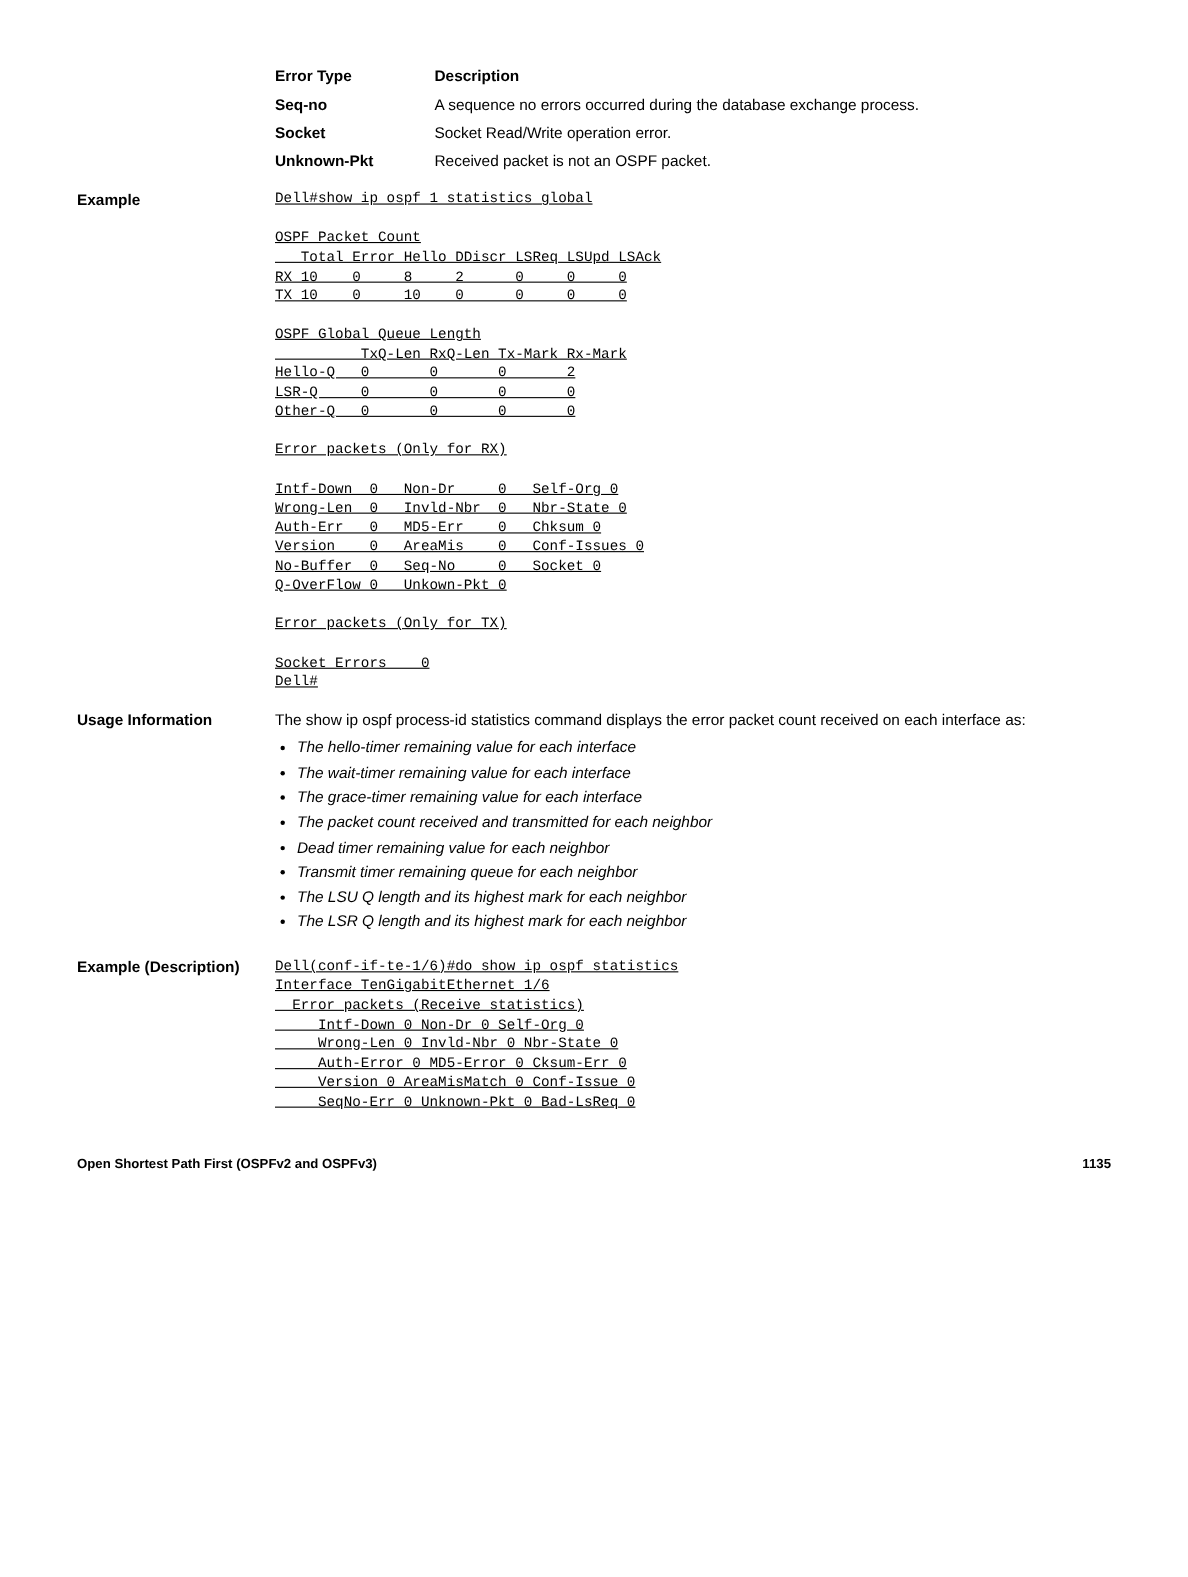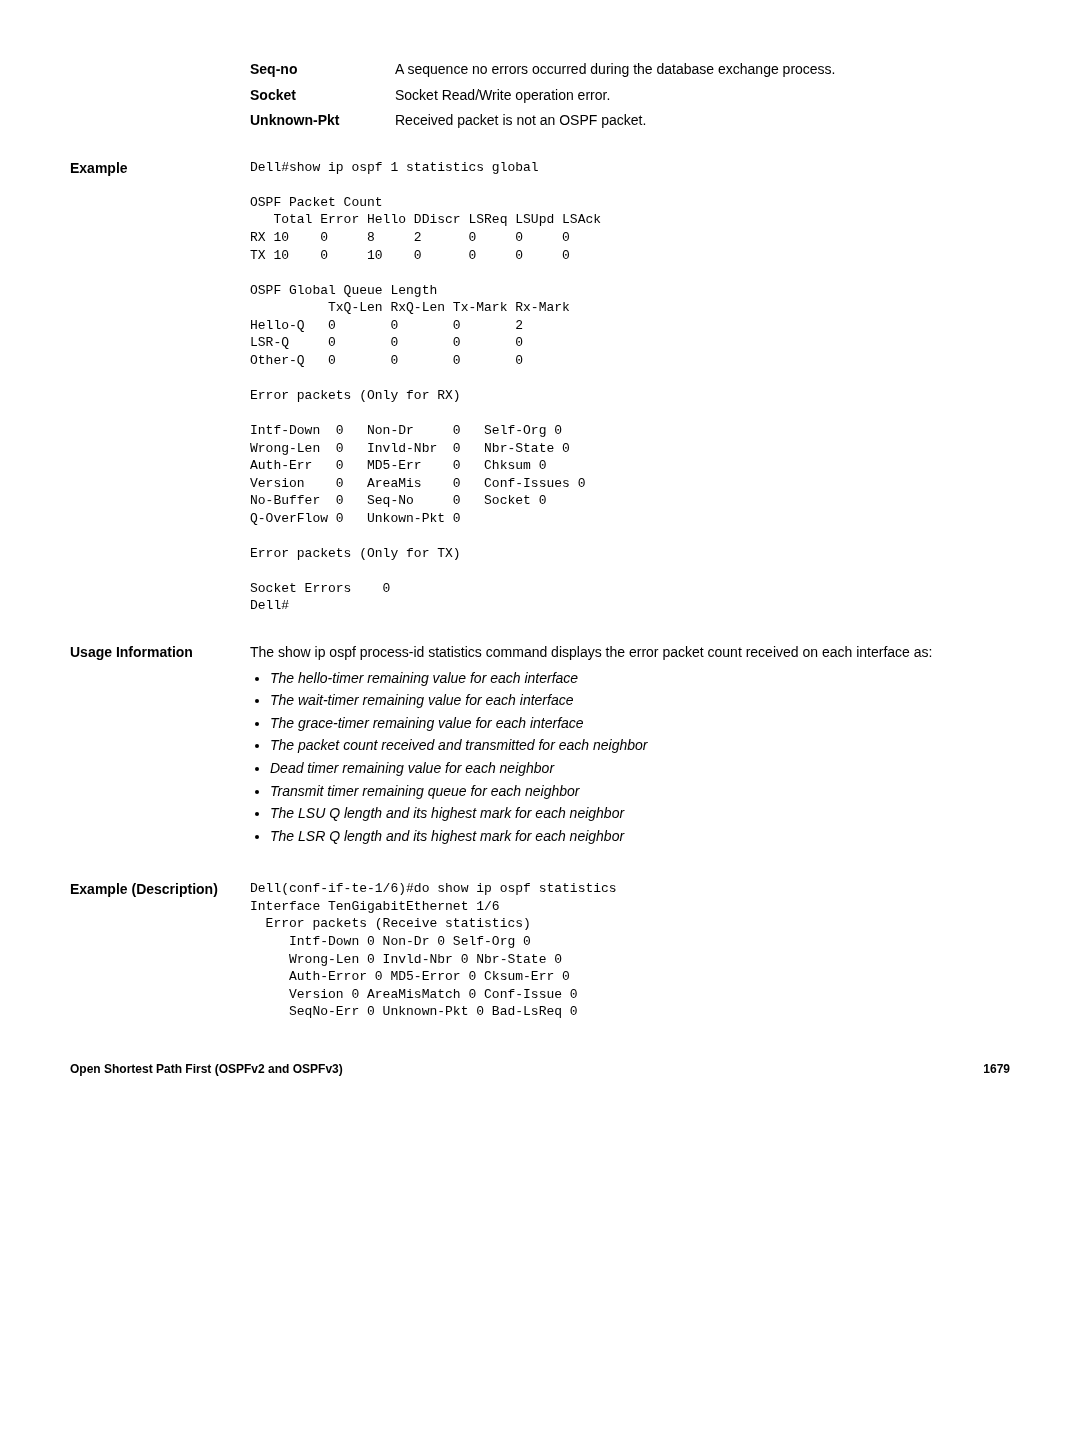--- a/index.html
+++ b/index.html
@@ -33,25 +33,26 @@
   .section-label {
     font-weight: bold;
     font-size: 14px;
   }
   pre.cli {
     font-family: "Courier New", Courier, monospace;
     font-size: 13px;
     margin: 0;
     white-space: pre;
     line-height: 1.35;
+    text-decoration: underline;
   }
   .section {
     display: flex;
     align-items: flex-start;
-    margin-top: 28px;
+    margin-top: 16px;
   }
   ul.bullets {
     list-style: disc;
     padding-left: 20px;
     margin: 6px 0;
   }
   ul.bullets li {
     margin-bottom: 3px;
     font-style: italic;
   }
@@ -63,20 +64,24 @@
     font-size: 12px;
     display: flex;
     justify-content: space-between;
     font-weight: bold;
   }
 </style>
 </head>
 <body>
 
 <div style="margin-left:180px;">
+  <div class="row">
+    <div class="label-col-inner">Error Type</div>
+    <div class="desc-col" style="font-weight:bold">Description</div>
+  </div>
   <div class="row">
     <div class="label-col-inner">Seq-no</div>
     <div class="desc-col">A sequence no errors occurred during the database exchange process.</div>
   </div>
   <div class="row">
     <div class="label-col-inner">Socket</div>
     <div class="desc-col">Socket Read/Write operation error.</div>
   </div>
   <div class="row">
     <div class="label-col-inner">Unknown-Pkt</div>
@@ -144,14 +149,14 @@
      Intf-Down 0 Non-Dr 0 Self-Org 0
      Wrong-Len 0 Invld-Nbr 0 Nbr-State 0
      Auth-Error 0 MD5-Error 0 Cksum-Err 0
      Version 0 AreaMisMatch 0 Conf-Issue 0
      SeqNo-Err 0 Unknown-Pkt 0 Bad-LsReq 0</pre>
   </div>
 </div>
 
 <div class="footer">
   <span>Open Shortest Path First (OSPFv2 and OSPFv3)</span>
-  <span>1679</span>
+  <span>1135</span>
 </div>
 
 </body></html>

